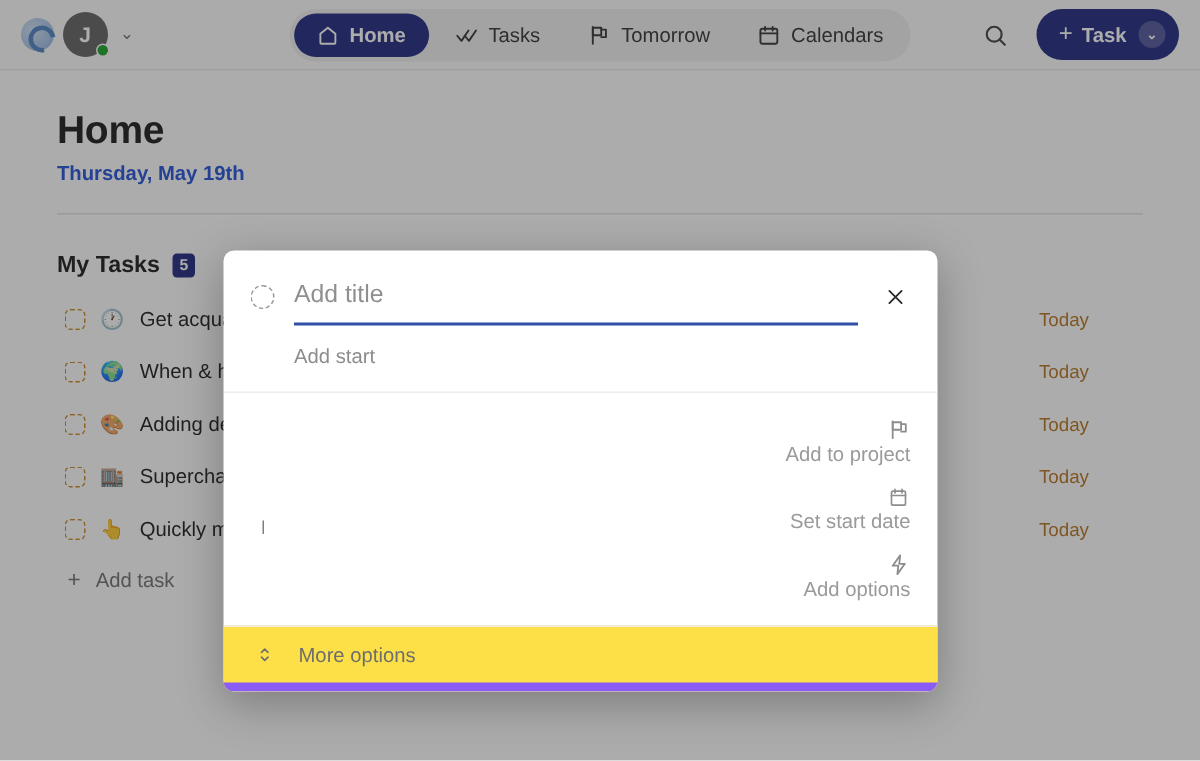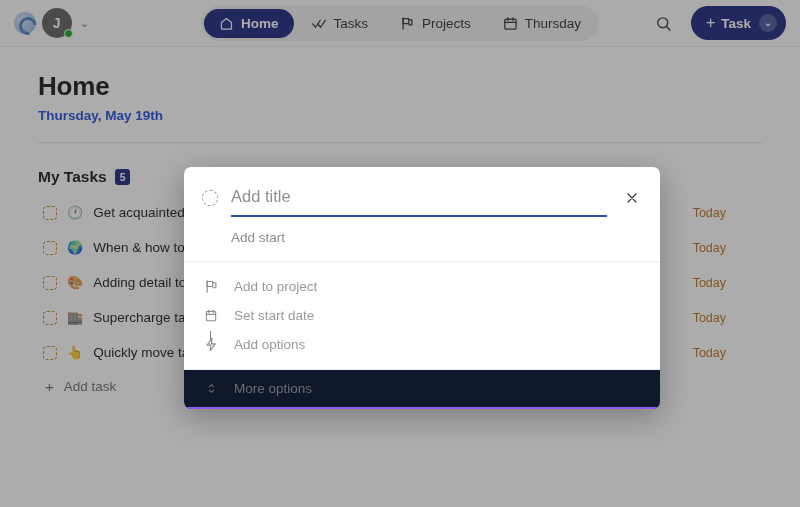--- a/index.html
+++ b/index.html
@@ -252,21 +252,21 @@
 
   
   .overlay {
     position: absolute;
     inset: 0;
     background: rgba(48,48,48,.40);
   }
 
   .modal {
     position: absolute;
-    left: 184px;
+    left: 149px;
     top: 167px;
     width: 476px;
     background: #ffffff;
     border-radius: 7px;
     box-shadow: 0 8px 30px rgba(0,0,0,.28);
     overflow: hidden;
   }
 
   .modal-title-row {
     display: flex;
@@ -317,26 +317,27 @@
     color: #8d8d8d;
     border-bottom: 1px solid #ececec;
     cursor: text;
   }
 
   .option-list { padding: 10px 0 10px 0; }
 
   .option-row {
     display: flex;
     align-items: flex-end;
-    gap: 15px;
+    gap: 1px;
     padding: 7px 18px 7px 19px;
     font-size: 13.5px;
     color: #9a9a9a;
     cursor: pointer;
     position: relative;
+    flex-direction: column;
   }
   .option-row.filled { color: #131313; font-weight: 500; }
   .option-icon {
     width: 16px;
     display: flex;
     align-items: center;
     justify-content: center;
     flex: none;
     color: #8d8d8d;
   }
@@ -352,22 +353,22 @@
   }
 
   .more-options-row {
     display: flex;
     align-items: center;
     gap: 15px;
     padding: 11px 18px 11px 19px;
     font-size: 13.5px;
     color: #6e6e6e;
     border-top: 1px solid #ececec;
-    border-bottom: 2px solid #8b5cf6;
-    background: #0f172a;
+    border-bottom: 6px solid #8b5cf6;
+    background: #fde047;
     cursor: pointer;
   }
   .more-options-row .option-icon { color: #6e6e6e; }
 
   .modal-footer {
     display: flex;
     justify-content: flex-end;
     padding: 14px 17px 16px 17px;
   }
   .save-btn {
@@ -422,32 +423,32 @@
         </div>
 
         <div class="nav-item">
           <span>
             <svg width="15" height="15" viewBox="0 0 24 24" fill="none" stroke="currentColor" stroke-width="2" stroke-linecap="round" stroke-linejoin="round">
               <path d="M5 3v18"></path>
               <path d="M5 4h9v8H5z"></path>
               <path d="M14 6h5v8h-5"></path>
             </svg>
           </span>
-          <span>Projects</span>
+          <span>Tomorrow</span>
         </div>
 
         <div class="nav-item">
           <span>
             <svg width="15" height="15" viewBox="0 0 24 24" fill="none" stroke="currentColor" stroke-width="2" stroke-linecap="round" stroke-linejoin="round">
               <rect x="3" y="5" width="18" height="16" rx="2"></rect>
               <path d="M3 10h18"></path>
               <path d="M8 3v4M16 3v4"></path>
             </svg>
           </span>
-          <span>Thursday</span>
+          <span>Calendars</span>
         </div>
 
       </div>
 
       <div class="topbar-right">
         <div class="search-btn">
           <svg width="17" height="17" viewBox="0 0 24 24" fill="none" stroke="currentColor" stroke-width="2" stroke-linecap="round">
             <circle cx="11" cy="11" r="7"></circle>
             <path d="M16.5 16.5 21 21"></path>
           </svg>

